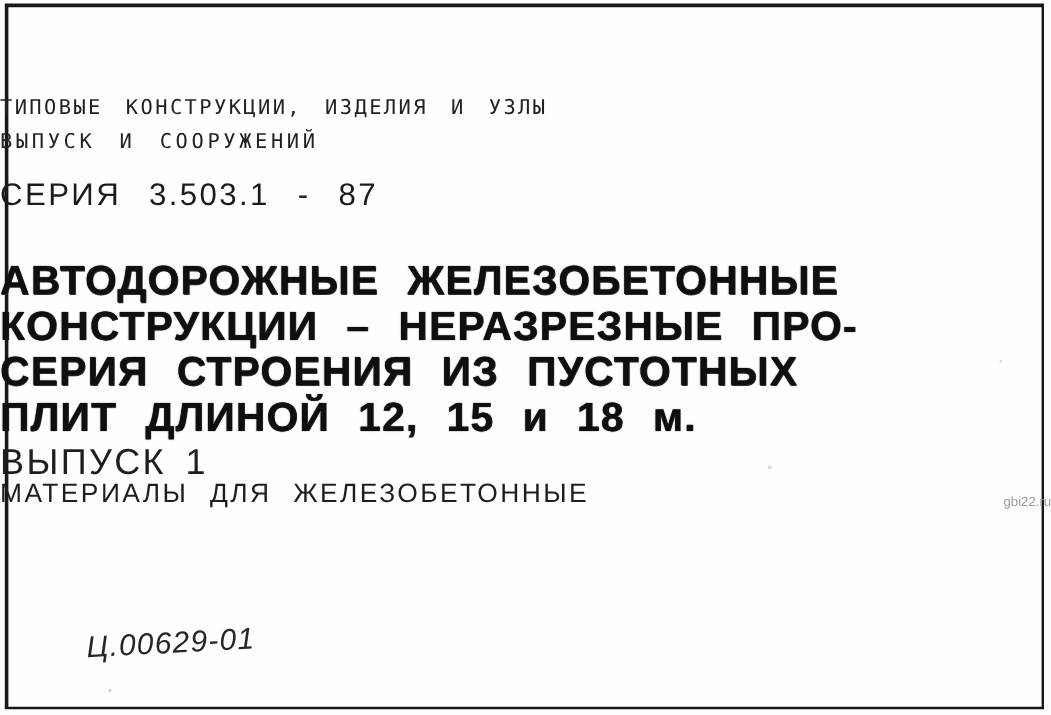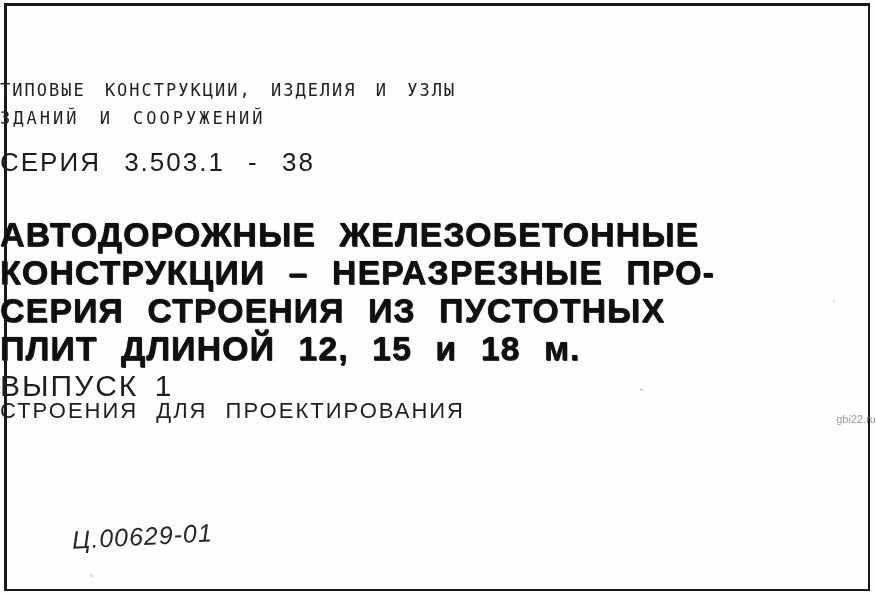--- a/index.html
+++ b/index.html
@@ -106,34 +106,34 @@
 </style>
 </head>
 <body>
 
 <div class="page">
 
   <div class="frame"></div>
 
   <div class="centered header-line header-line1">ТИПОВЫЕ КОНСТРУКЦИИ, ИЗДЕЛИЯ И УЗЛЫ</div>
 
-  <div class="centered header-line header-line2">ЗДАНИЙ И СООРУЖЕНИЙ</div>
+  <div class="centered header-line header-line2">ВЫПУСК И СООРУЖЕНИЙ</div>
 
-  <div class="centered series">СЕРИЯ 3.503.1 - 38</div>
+  <div class="centered series">СЕРИЯ 3.503.1 - 87</div>
 
   <div class="centered title-block">
     <div>АВТОДОРОЖНЫЕ ЖЕЛЕЗОБЕТОННЫЕ</div>
     <div>КОНСТРУКЦИИ – НЕРАЗРЕЗНЫЕ ПРО-</div>
     <div>СЕРИЯ СТРОЕНИЯ ИЗ ПУСТОТНЫХ</div>
     <div>ПЛИТ ДЛИНОЙ 12, 15 и 18 м.</div>
   </div>
 
   <div class="centered issue">ВЫПУСК 1</div>
 
-  <div class="centered materials">СТРОЕНИЯ ДЛЯ ПРОЕКТИРОВАНИЯ</div>
+  <div class="centered materials">МАТЕРИАЛЫ ДЛЯ ЖЕЛЕЗОБЕТОННЫЕ</div>
 
   <div class="doc-code">Ц.00629-01</div>
 
   <div class="watermark">gbi22.ru</div>
 
   <div class="speckle sp1"></div>
   <div class="speckle sp2"></div>
   <div class="speckle sp3"></div>
 
 </div>

